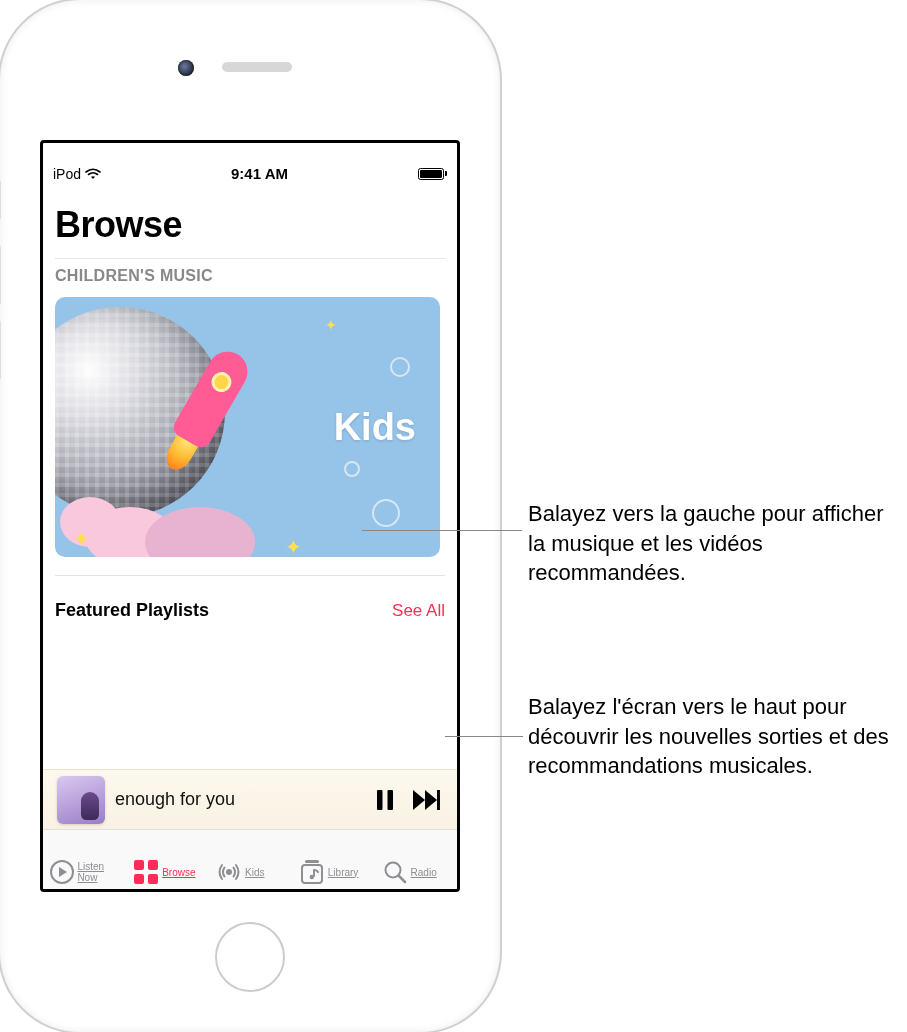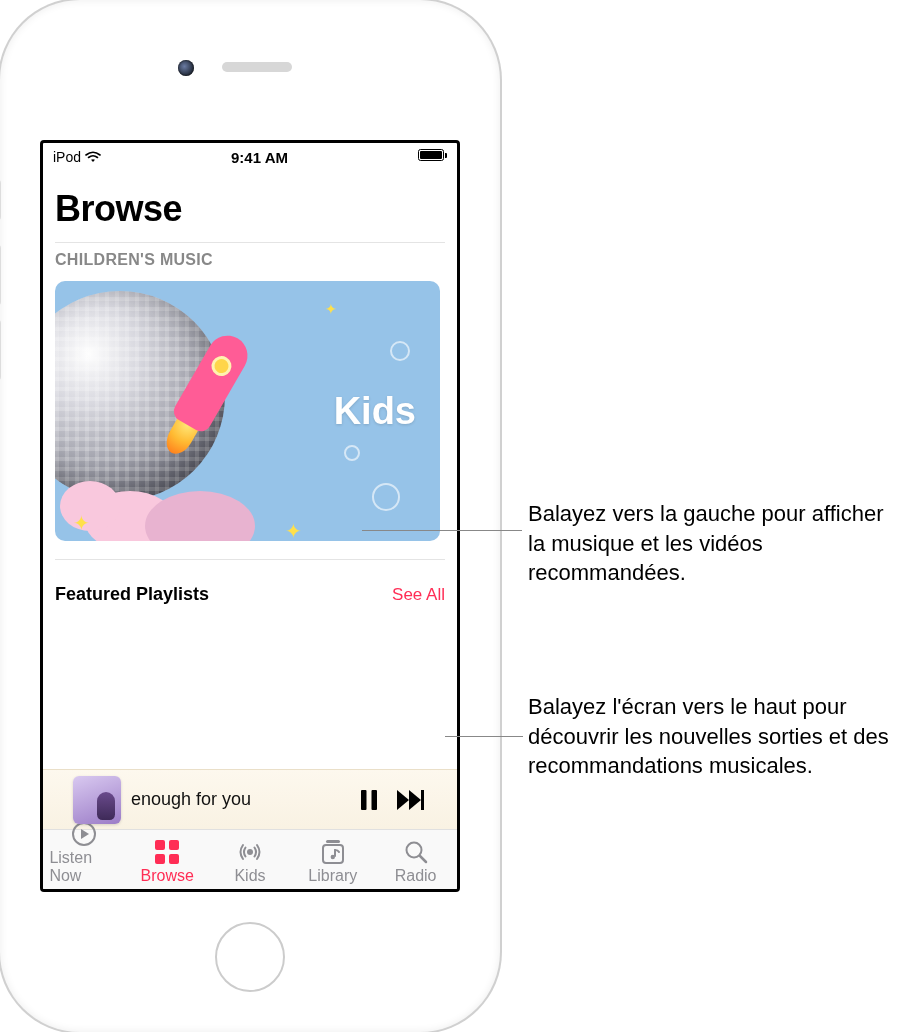--- a/index.html
+++ b/index.html
@@ -66,24 +66,24 @@
     border-radius: 4px;
     background: #fff;
     overflow: hidden;
     display: flex;
     flex-direction: column;
   }
   
   .statusbar {
     display: flex;
     justify-content: space-between;
-    align-items: flex-start;
+    align-items: center;
     font-size: 14px;
     font-weight: 500;
-    padding: 6px 10px 2px 10px;
+    padding: 22px 10px 2px 10px;
     color: #000;
   }
   .statusbar .center { font-size: 15px; font-weight: 600; }
   .statusbar .left, .statusbar .right { display: flex; align-items: center; gap: 4px; }
   .wifi-icon svg { display: block; }
   .battery { display: flex; align-items: center; }
   .battery-body { width: 26px; height: 12px; border: 1.5px solid #000; border-radius: 2.5px; position: relative; }
   .battery-fill { position: absolute; left: 1px; top: 1px; bottom: 1px; right: 1px; background: #000; border-radius: 1px; }
   .battery-tip { width: 2px; height: 5px; background: #000; border-radius: 0 1px 1px 0; margin-left: 1px; }
 
@@ -178,21 +178,21 @@
   }
   .section-title { font-size: 18px; font-weight: 700; }
   .see-all { font-size: 17px; color: #ff2d55; font-weight: 400; }
 
   .now-playing {
     height: 60px;
     background: linear-gradient(#fdf8ee, #f9f2e3);
     display: flex;
     align-items: center;
     gap: 10px;
-    padding: 0 30px;
+    padding: 0 14px;
     border-top: 1px solid #eadfc8;
   }
   .np-art {
     width: 48px; height: 48px; border-radius: 6px;
     background: linear-gradient(160deg, #d9c9f0 0%, #9b7cc7 100%);
     position: relative;
     box-shadow: 0 1px 3px rgba(0,0,0,0.15);
   }
   .np-art::after {
     content: "";
@@ -206,21 +206,21 @@
 
   .tabbar {
     height: 60px;
     background: #f9f9f9;
     border-top: 1px solid #e0e0e0;
     display: flex;
     justify-content: space-around;
     align-items: flex-end;
     padding-bottom: 4px;
   }
-  .tab { display:flex; flex-direction:column; align-items:center; gap:2px; width:70px; font-size:16px; color:#8e8e93; }
+  .tab { display:flex; align-items:center; gap:2px; width:70px; font-size:10px; color:#8e8e93;text-decoration:underline; }
   .tab.active { color:#ff2d55; }
   .tab-icon { width:28px; height:26px; display:flex; align-items:center; justify-content:center; }
 
   
   .callout {
     position: absolute;
     font-size: 22px;
     line-height: 1.35;
     color: #000;
     max-width: 370px;

